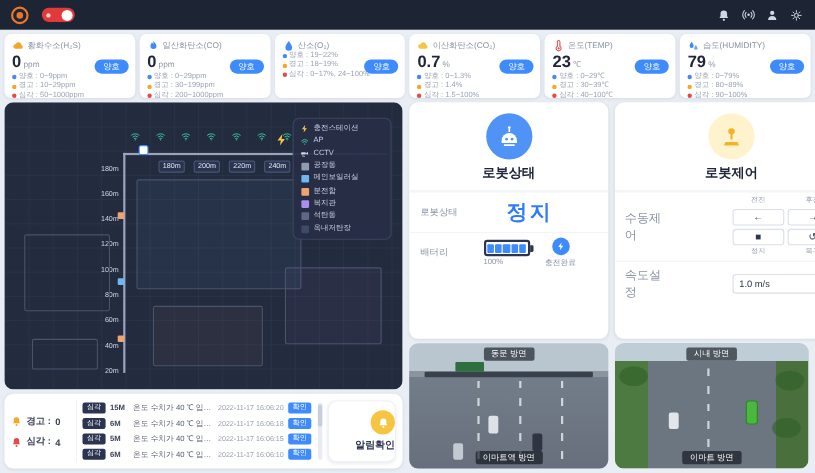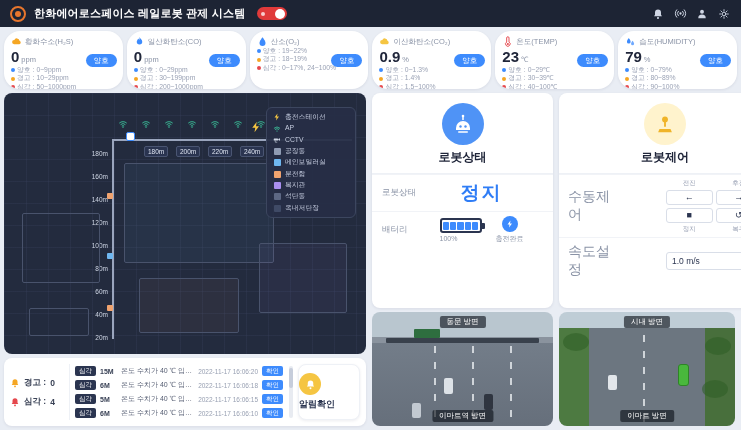--- a/index.html
+++ b/index.html
@@ -13,21 +13,21 @@
   .logo i{width:6px;height:6px;border-radius:50%;background:#e8762d}
   .hdr-title{color:#fff;font-size:11px;font-weight:bold;letter-spacing:.2px}
   .toggle{width:30px;height:13px;border-radius:7px;background:#e03a3a;position:relative;margin-left:4px;cursor:pointer}
   .toggle::before{content:"";position:absolute;left:4px;top:4.5px;width:4px;height:4px;border-radius:50%;background:rgba(255,255,255,.75)}
   .toggle .knob{position:absolute;right:2px;top:1.5px;width:10px;height:10px;border-radius:50%;background:#fff}
   .hdr-sp{flex:1}
   .hdr-ic{color:#cfd6e4;width:14px;height:14px;display:flex;align-items:center;justify-content:center;cursor:pointer}
 
   
   .sens-row{position:absolute;top:31px;left:4px;right:4px;height:58px;display:flex;gap:4px}
-  .card{background:#fff;border-radius:16px;box-shadow:0 1px 3px rgba(20,30,60,.08)}
+  .card{background:#fff;border-radius:6px;box-shadow:0 1px 3px rgba(20,30,60,.08)}
   .sensor{flex:1;position:relative;padding:5px 7px;overflow:hidden}
   .s-head{display:flex;align-items:center;gap:3px}
   .s-icon{width:11px;height:11px}
   .c-orange{color:#f5a623}.c-blue{color:#3d8bfd}.c-yellow{color:#f5c542}.c-red{color:#e5484d}
   .s-name{font-size:7.5px;color:#8a93a6}
   .s-val{margin-top:1px}
   .s-val b{font-size:15px;color:#20263a}
   .s-val .unit{font-size:7.5px;color:#8a93a6;margin-left:2px}
   .badge{position:absolute;right:6px;top:23px;background:#3d8bfd;color:#fff;font-size:7.5px;padding:1.5px 8px;border-radius:9px}
   .lv{display:flex;align-items:center;gap:2px;font-size:6.8px;color:#9aa2b5;line-height:1.25;white-space:nowrap}
@@ -72,21 +72,21 @@
   .batt i{flex:1;background:#3d8bfd;border-radius:1px}
   .batt-pct{font-size:7px;color:#8a93a6}
   .chg-col{display:flex;flex-direction:column;align-items:center;gap:2px}
   .chg{width:16px;height:16px;border-radius:50%;background:#3d8bfd;color:#fff;display:flex;align-items:center;justify-content:center}
   .chg-txt{font-size:7px;color:#8a93a6}
   .v-pos .cur{font-size:19px;font-weight:bold;color:#2f7df6}
   .v-pos .tot{font-size:12px;font-weight:bold;color:#2b3550}
   .gear-corner{position:absolute;top:8px;right:8px;color:#c3cad8;cursor:pointer}
   .ctl-row{display:flex;align-items:center;padding:5px 9px;border-top:1px solid #f1f3f7}
   .ctl-row:first-of-type{border-top:none}
-  .ctl-lbl{width:42px;font-size:14px;color:#8a93a6;flex:none}
+  .ctl-lbl{width:42px;font-size:11px;color:#8a93a6;flex:none}
   .man-grid{margin-left:auto;width:96px;display:grid;grid-template-columns:1fr 1fr;gap:3px}
   .man-lb{font-size:6.5px;color:#9aa2b5;text-align:center;line-height:1}
   .man-btn{height:15px;border:1px solid #d9dee8;border-radius:3px;background:#fff;font-size:9px;color:#2b3550;display:flex;align-items:center;justify-content:center;cursor:pointer}
   .sel{margin-left:auto;width:96px;height:18px;border:1px solid #d9dee8;border-radius:3px;background:#fff;display:flex;align-items:center;justify-content:space-between;padding:0 5px;font-size:8.5px;color:#2b3550;cursor:pointer}
   .sel .chev{color:#8a93a6;font-size:7px}
   .mv{margin-left:auto;display:flex;align-items:center;gap:3px}
   .mv input{width:50px;height:18px;border:1px solid #d9dee8;border-radius:3px;font-size:8.5px;padding:0 4px;color:#2b3550;outline:none}
   .mv .u{font-size:8px;color:#8a93a6}
   .mv button{width:30px;height:18px;background:#3d8bfd;color:#fff;border:none;border-radius:3px;font-size:8.5px;cursor:pointer}
 
@@ -111,32 +111,31 @@
   .st-lb::after{content:" : "}
   .al-list{flex:1;display:flex;flex-direction:column;justify-content:center;gap:2px;padding:0 5px;min-width:0}
   .al-row{display:flex;align-items:center;gap:4px;height:12px;white-space:nowrap}
   .lv-chip{background:#2b3550;color:#fff;font-size:6.5px;padding:0 4px;border-radius:2px;line-height:10px;flex:none}
   .al-dist{font-size:7px;font-weight:bold;color:#3a4256;width:17px;flex:none}
   .al-msg{font-size:7px;color:#555d72;flex:1;overflow:hidden;text-overflow:ellipsis}
   .al-time{font-size:6.5px;color:#98a0b2;flex:none}
   .ok-btn{background:#3d8bfd;color:#fff;font-size:6.5px;padding:0 4px;border-radius:2px;line-height:10px;border:none;cursor:pointer;flex:none}
   .al-sb{width:4px;border-radius:2px;background:#e8ebf1;position:relative;margin:2px 1px;cursor:pointer}
   .al-sb i{position:absolute;top:2px;left:0;width:4px;height:20px;border-radius:2px;background:#c6cddb}
-  .confirm-card{width:62px;margin-left:4px;border:1px solid #eef1f6;border-radius:8px;box-shadow:0 1px 3px rgba(20,30,60,.08);display:flex;flex-direction:column;align-items:flex-start;justify-content:center;gap:3px;cursor:pointer;background:#fff}
+  .confirm-card{width:62px;margin-left:4px;border:1px solid #eef1f6;border-radius:8px;box-shadow:0 1px 3px rgba(20,30,60,.08);display:flex;flex-direction:column;align-items:flex-end;justify-content:center;gap:3px;cursor:pointer;background:#fff}
   .bell-circ{width:22px;height:22px;border-radius:50%;background:#f5c542;color:#fff;display:flex;align-items:center;justify-content:center}
   .confirm-txt{font-size:9px;font-weight:bold;color:#2b3550}
 </style>
 </head>
 <body>
 
 <div class="hdr">
   <span class="logo">
       <i></i>
     </span>
-  <span class="hdr-title">한화에어로스페이스 레일로봇 관제 시스템</span>
   <span class="toggle">
       <span class="knob"></span>
     </span>
   <span class="hdr-sp"></span>
   <span class="hdr-ic">
     <svg viewBox="0 0 16 16" width="12" height="12">
         <path d="M8 2a4 4 0 0 0-4 4v3l-1.3 2h10.6L12 9V6a4 4 0 0 0-4-4z" fill="currentColor"></path>
         <circle cx="8" cy="13.4" r="1.4" fill="currentColor"></circle>
       </svg>
   </span>
@@ -247,21 +246,21 @@
 
   <div class="card sensor">
     <div class="s-head">
       <span class="s-icon c-yellow">
           <svg viewBox="0 0 16 16" width="11" height="11">
             <path d="M4.5 12a3 3 0 0 1 .2-6A4 4 0 0 1 12.4 7 2.6 2.6 0 0 1 12 12z" fill="currentColor"></path>
           </svg>
         </span>
       <span class="s-name">이산화탄소(CO₂)</span>
     </div>
-    <div class="s-val"><b>0.9</b><span class="unit">%</span></div>
+    <div class="s-val"><b>0.7</b><span class="unit">%</span></div>
     <span class="badge">양호</span>
     <div class="lv">
         <i class="dot d-good"></i>
         <span class="lbl">양호</span>
         <span>0~1.3%</span>
       </div>
     <div class="lv">
         <i class="dot d-warn"></i>
         <span class="lbl">경고</span>
         <span>1.4%</span>

